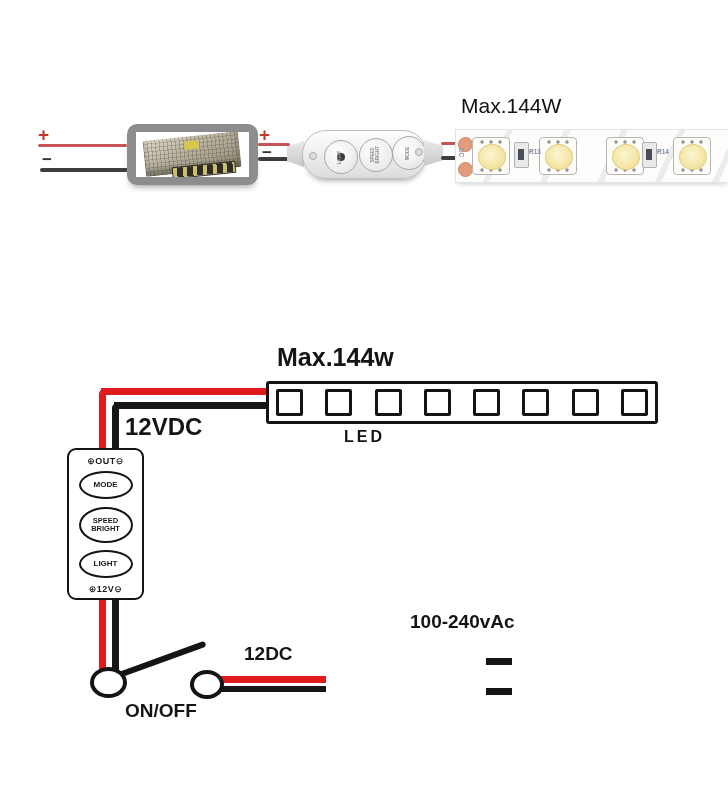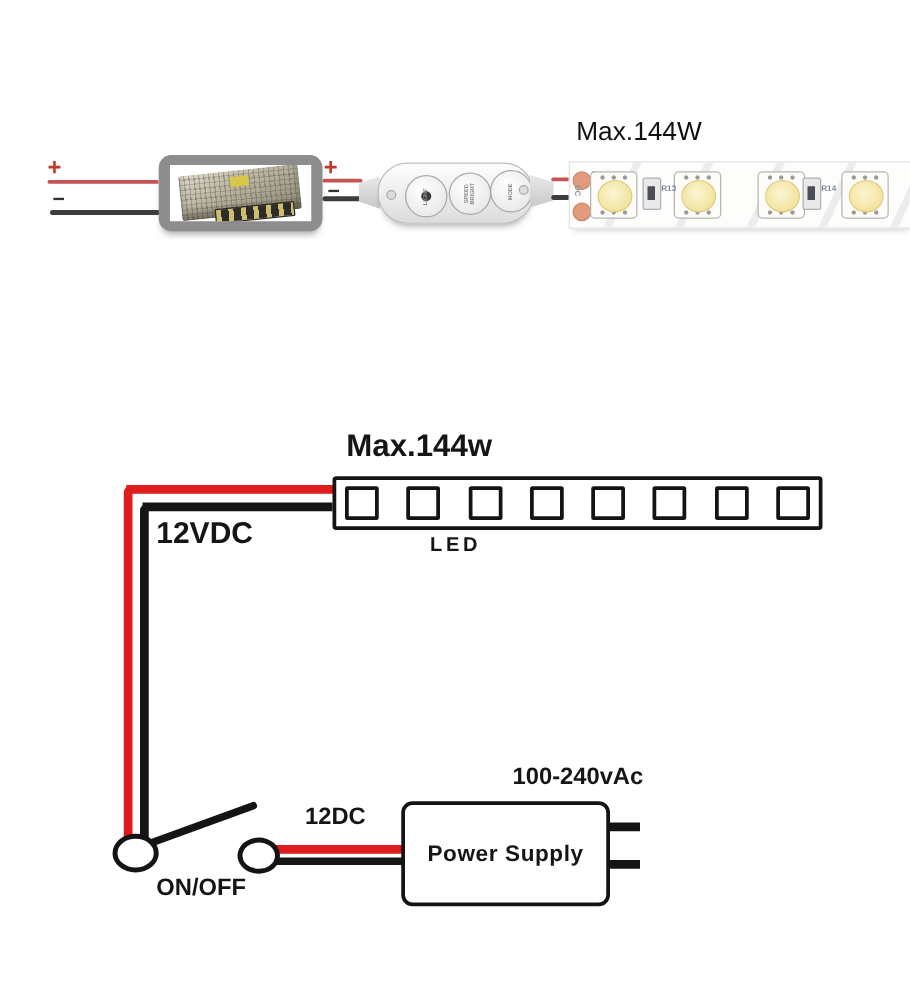--- a/index.html
+++ b/index.html
@@ -202,27 +202,38 @@
       <div class="s-cell"></div>
       <div class="s-cell"></div>
       <div class="s-cell"></div>
       <div class="s-cell"></div>
       <div class="s-cell"></div>
       <div class="s-cell"></div>
     </div>
   <div class="abs s-label s-led-label">LED</div>
   <div class="abs s-label s-12vdc">12VDC</div>
 
+  <div class="abs s-box s-ctrl">
+    <div class="io top">⊕OUT⊖</div>
+    <div class="s-btn mode">
+      <span class="bl">MODE</span>
+    </div>
+    <div class="s-btn speed">
+      <span class="bl">SPEED</span>
+      <span class="bl">BRIGHT</span>
+    </div>
+    <div class="s-btn light">
+      <span class="bl">LIGHT</span>
+    </div>
+    <div class="io bot">⊕12V⊖</div>
+  </div>
 
   <div class="abs lever"></div>
   <div class="abs s-circle sw-l"></div>
   <div class="abs s-circle sw-r"></div>
   <div class="abs s-label s-onoff">ON/OFF</div>
   <div class="abs s-label s-12dc">12DC</div>
 
   <div class="abs prong p1"></div>
   <div class="abs prong p2"></div>
-  <div class="abs s-box s-psu">
-    <span>Power Supply</span>
-  </div>
   <div class="abs s-label s-ac">100-240vAc</div>
 
 </div>
 
 </body></html>

